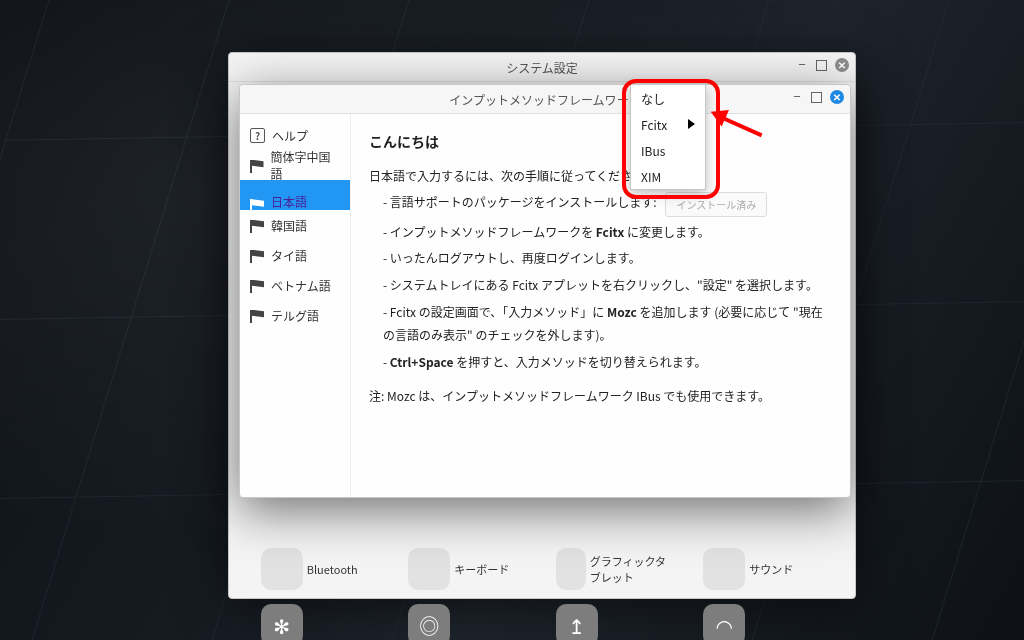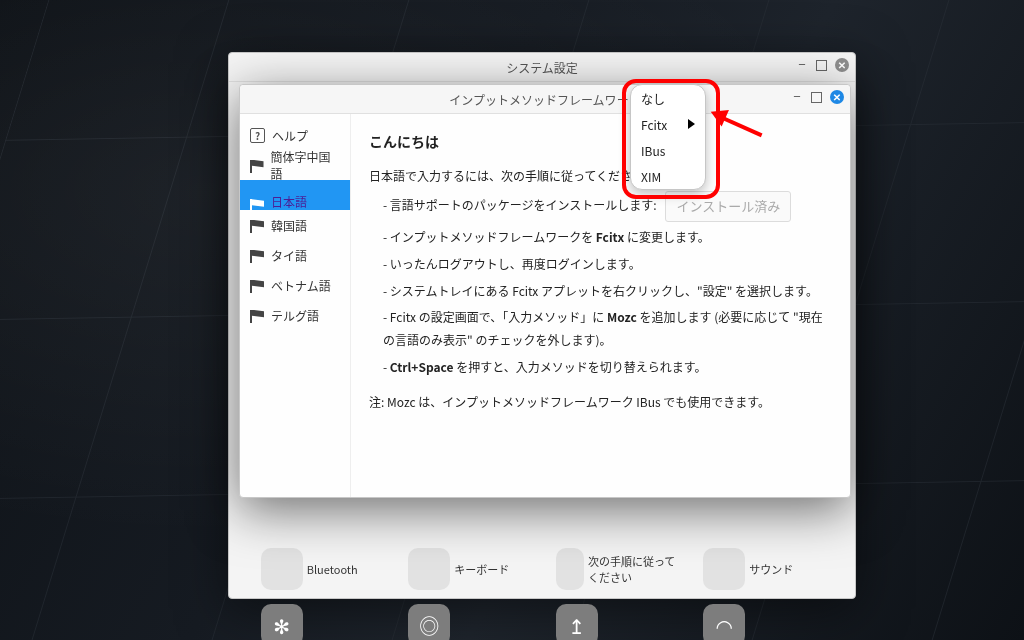--- a/index.html
+++ b/index.html
@@ -62,27 +62,27 @@
   .side-item.selected{background:#2196f3;color:#4c1d95;align-items:flex-end;}
   .flag-icon{width:14px;height:11px;display:inline-block;position:relative;}
   .flag-icon::before{content:"";position:absolute;inset:0;background:#444;clip-path:polygon(0 0,100% 15%,100% 70%,0 55%);}  
   .flag-icon::after{content:"";position:absolute;left:0;top:0;width:1.5px;height:13px;background:#444;}
   .side-item.selected .flag-icon::before{background:#fff;}
   .side-item.selected .flag-icon::after{background:#fff;}
   .help-icon{width:13px;height:13px;border:1.2px solid #555;border-radius:2px;display:flex;align-items:center;justify-content:center;font-size:10px;font-weight:bold;color:#555;}
   .content{flex:1;padding:14px 18px 22px 18px;overflow:auto;font-size:12px;line-height:1.9;}
   h3{margin:0 0 10px 0;font-size:14px;}
   .step{margin:4px 0 4px 14px;}
-  .install-btn{display:inline-block;border:1px solid #dcdcdc;border-radius:3px;padding:2px 10px;font-size:13px;color:#aaa;background:#fafafa;margin-left:6px;vertical-align:middle;}
+  .install-btn{display:inline-block;border:1px solid #dcdcdc;border-radius:3px;padding:2px 10px;font-size:10px;color:#aaa;background:#fafafa;margin-left:6px;vertical-align:middle;}
   b{font-weight:700;}
 
   
   .dropdown{
     position:absolute;left:630px;top:84px;width:74px;
-    background:#fff;border:1px solid #c6c6c6;border-radius:12px;
+    background:#fff;border:1px solid #c6c6c6;border-radius:0;
     box-shadow:0 4px 12px rgba(0,0,0,.25);
     z-index:50;
   }
   .dd-item{height:26px;display:flex;align-items:center;padding:0 10px;font-size:12px;justify-content:space-between;}
   .tri{width:0;height:0;border-top:5px solid transparent;border-bottom:5px solid transparent;border-left:7px solid #000;}
 
   
   .anno-box{position:absolute;left:622px;top:79px;width:90px;height:112px;border:4px solid #ff0000;border-radius:14px;z-index:60;pointer-events:none;}
   .arrow{position:absolute;left:716px;top:113px;z-index:60;pointer-events:none;}
   .arrow-line{width:50px;height:4px;background:#ff0000;transform:rotate(24deg);transform-origin:left center;}
@@ -106,21 +106,21 @@
     <div class="setting-tile">
       <div class="tile-icon tile-icon-row1"></div>
       <div class="tile-label">Bluetooth</div>
     </div>
     <div class="setting-tile">
       <div class="tile-icon tile-icon-row1"></div>
       <div class="tile-label">キーボード</div>
     </div>
     <div class="setting-tile">
       <div class="tile-icon tile-icon-row1"></div>
-      <div class="tile-label">次の手順に従ってください</div>
+      <div class="tile-label">グラフィックタブレット</div>
     </div>
     <div class="setting-tile">
       <div class="tile-icon tile-icon-row1"></div>
       <div class="tile-label">サウンド</div>
     </div>
   </div>
   <div class="row2">
     <div class="setting-tile">
         <div class="tile-icon tile-icon-row2">✻</div>
       </div>

